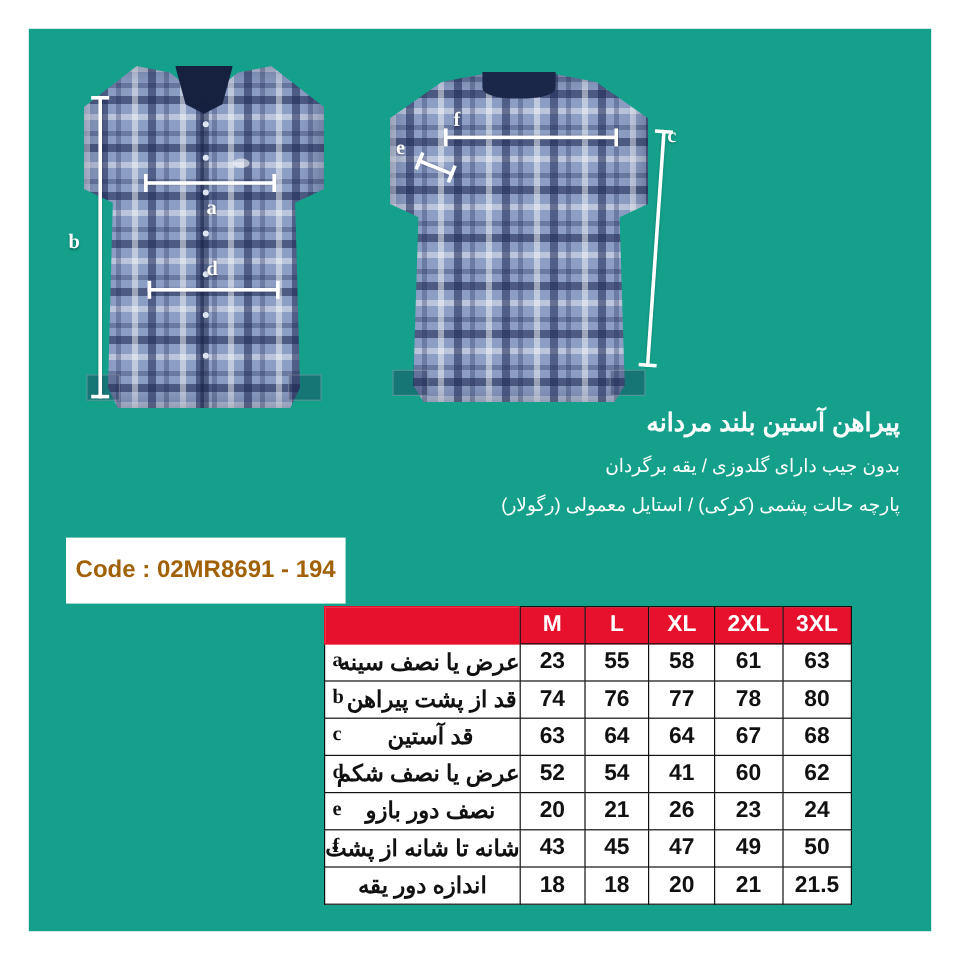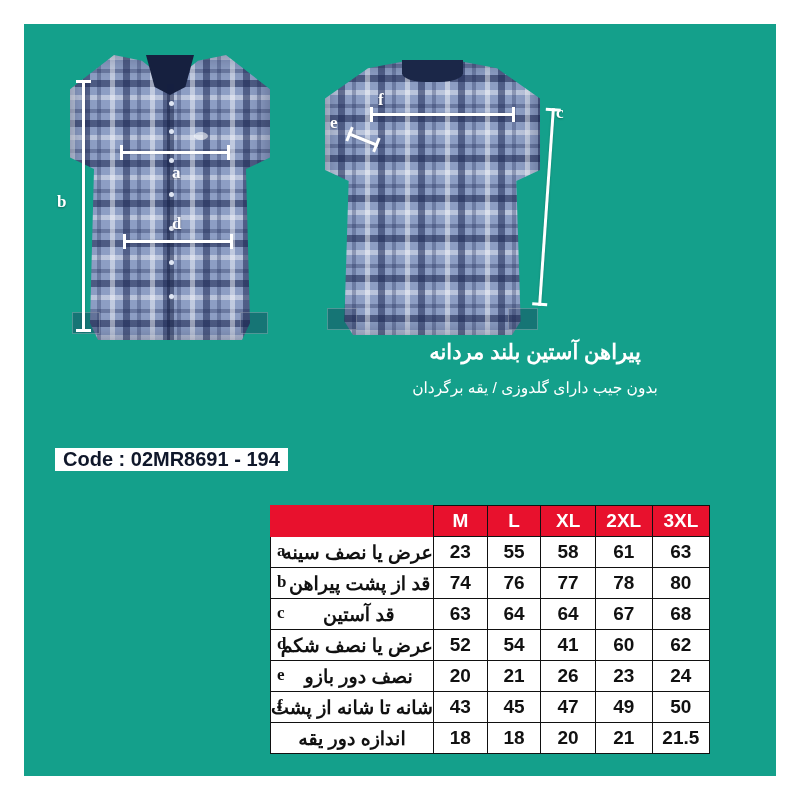--- a/index.html
+++ b/index.html
@@ -173,21 +173,21 @@
     font-family: "Liberation Serif", serif;
     z-index: 7;
     text-shadow: 0 1px 2px rgba(0,0,0,0.35);
   }
   
   .desc-block {
     position: absolute;
     right: 50px;
     top: 340px;
     width: 430px;
-    text-align: center;
+    text-align: right;
     direction: rtl;
     color: #ffffff;
   }
   .desc-title {
     font-size: 21px;
     font-weight: bold;
     margin-bottom: 12px;
     letter-spacing: 0;
   }
   .desc-line {
@@ -197,25 +197,25 @@
   }
   .desc-note {
     font-size: 14.5px;
     margin-top: 14px;
   }
   .code-text {
     position: absolute;
     left: 55px;
     top: 448px;
     direction: ltr;
-    color: #0f172a;
+    color: #a16207;
     background: #ffffff;
     font-size: 20px;
     font-weight: bold;
-    padding: 0 8px;
+    padding: 16px 8px;
     font-family: "Liberation Sans", sans-serif;
   }
   
   .size-table-wrap {
     position: absolute;
     left: 270px;
     top: 505px;
     width: 440px;
   }
   table.size-table {
@@ -323,20 +323,21 @@
 
   <div class="mk mk-line-v" style="left:545px; top:108px; height:198px; transform:rotate(4deg);">
     <span class="cap-h" style="top:0;"></span>
     <span class="cap-h" style="bottom:0; top:auto;"></span>
   </div>
   <div class="mk-label" style="left:556px; top:103px;">c</div>
 
   <div class="desc-block">
     <div class="desc-title">پیراهن آستین بلند مردانه</div>
     <div class="desc-line">بدون جیب دارای گلدوزی / یقه برگردان</div>
+    <div class="desc-line">پارچه حالت پشمی (کرکی) / استایل معمولی (رگولار)</div>
   </div>
 
   <div class="code-text">Code : 02MR8691 - 194</div>
 
   <div class="size-table-wrap">
     <table class="size-table">
       <thead>
         <tr>
           <th class="num">3XL</th>
           <th class="num">2XL</th>

